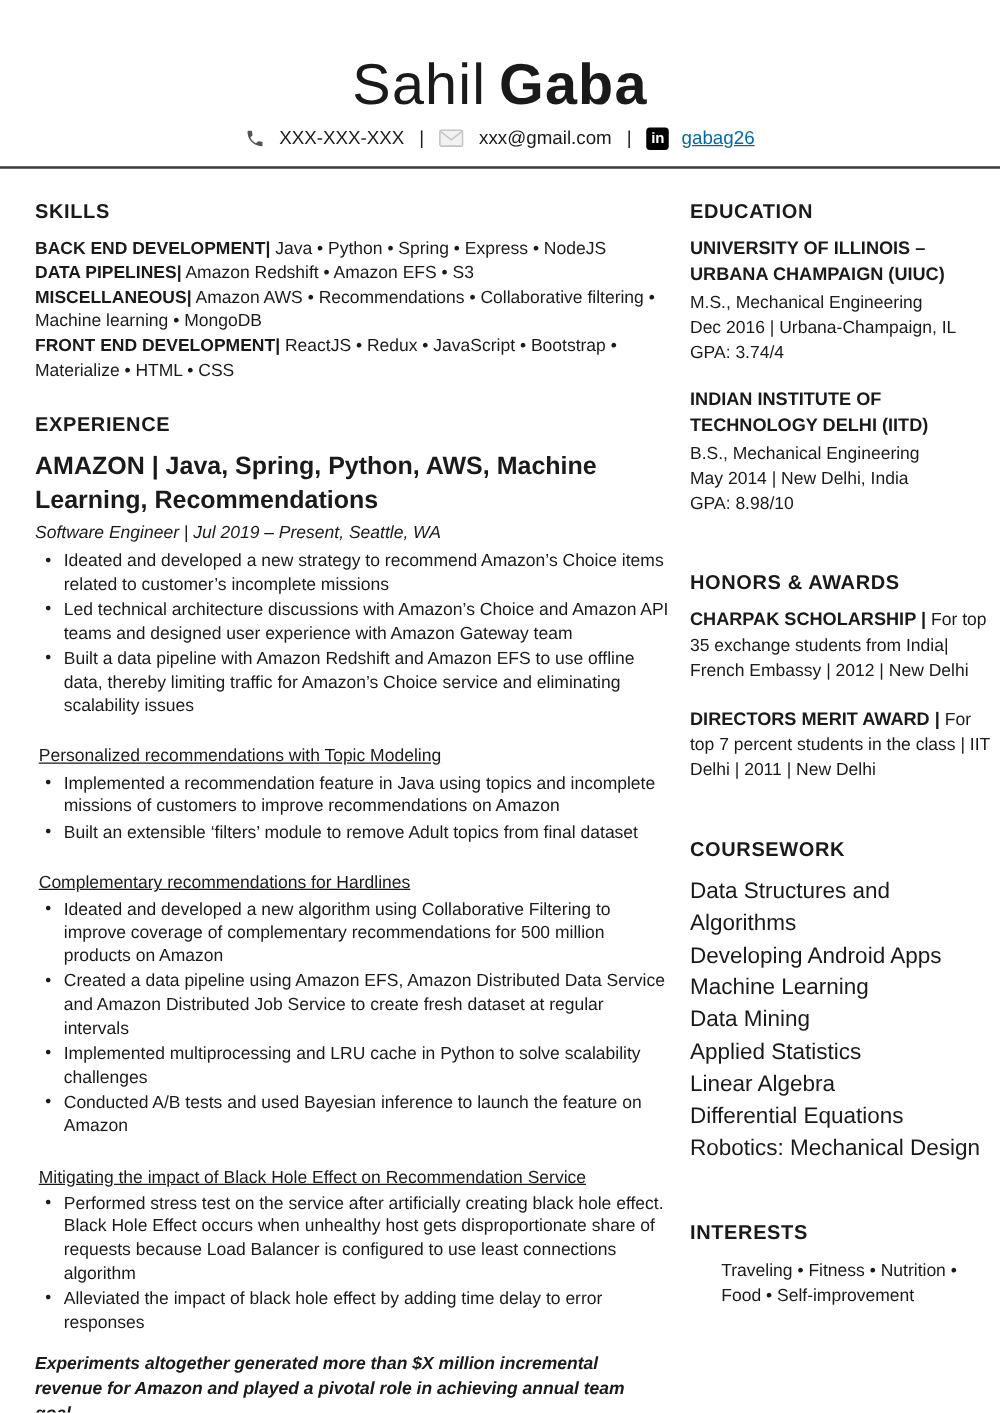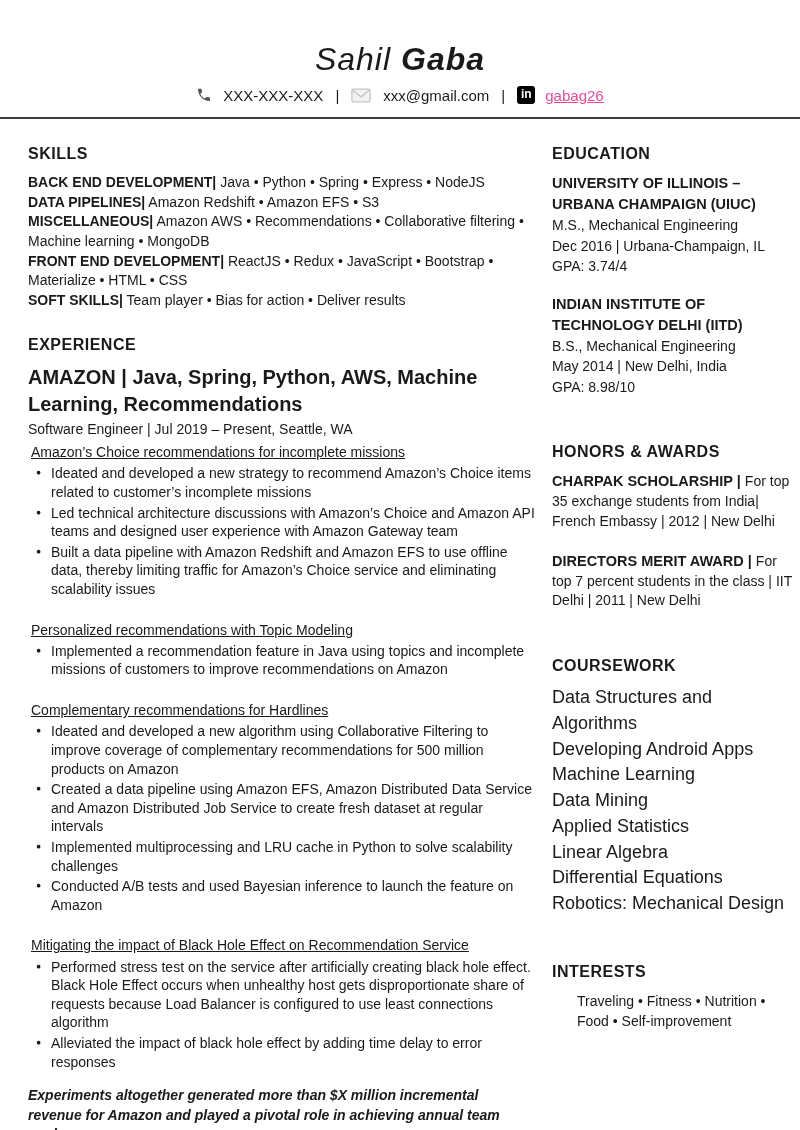--- a/index.html
+++ b/index.html
@@ -6,59 +6,59 @@
   html, body { width: 800px; }
   body {
     height: 1130px;
     background: #ffffff;
     color: #1a1a1a;
     font-family: "Liberation Sans", sans-serif;
     overflow: hidden;
   }
   
   .header { text-align: center; padding-top: 42px; }
-  .name { font-size: 32px; line-height: 1.1; letter-spacing: 1px; font-style: italic; }
+  .name { font-size: 46px; line-height: 1.1; letter-spacing: 1px; }
   .name .first { font-weight: 400; }
   .name .last  { font-weight: 700; margin-left: 10px; }
   .contact {
     margin-top: 9px;
     font-size: 15px;
     display: flex; justify-content: center; align-items: center;
     gap: 10px;
   }
   .contact .sep { color: #1a1a1a; padding: 0 2px; }
   .phone-svg { width: 16px; height: 16px; fill: #555; margin-right: 1px; }
   .mail-svg  { width: 20px; height: 15px; margin-right: 2px; }
   .li-badge {
     width: 18px; height: 18px; background: #000; border-radius: 3px;
     color: #fff; font-weight: 700; font-size: 12px;
     display: inline-flex; align-items: center; justify-content: center;
     line-height: 1; padding-bottom: 2px;
   }
-  .link { color: #ec4899; }
+  .link { color: #0369a1; }
   .rule { border: none; border-top: 2px solid #3c3c3c; margin-top: 13px; }
 
   
   .content { display: flex; padding: 0 8px 0 28px; gap: 16px; }
   .col-left  { width: 508px; }
   .col-right { width: 240px; }
 
   h2.section {
     font-size: 16px; font-weight: 700; letter-spacing: 0.5px;
     margin: 26px 0 10px 0;
   }
   .col-right h2.mt-lg { margin-top: 46px; }
 
   
   .skill-line { font-size: 14px; line-height: 1.4; }
   .skill-line b { font-weight: 700; }
 
   
   .company-line { font-size: 20px; font-weight: 700; margin-top: 2px; line-height: 1.35; }
-  .role-line { font-size: 14px; line-height: 1.35; margin: 2px 0 4px 0; }
+  .role-line { font-size: 14px; line-height: 1.35; margin: 2px 0 4px 0; font-style: italic; }
   .project { margin-top: 22px; }
   .project-heading {
     font-size: 14px; text-decoration: underline;
     margin: 0 0 3px 3px; line-height: 1.3;
   }
   ul.bullets { list-style: none; padding-left: 23px; }
   ul.bullets li {
     font-size: 14px; line-height: 1.33; position: relative; margin-bottom: 2px;
   }
   ul.bullets li::before {
@@ -105,41 +105,40 @@
 <div class="content">
 
   <div class="col-left">
 
     <h2 class="section">SKILLS</h2>
     <div>
       <div class="skill-line"><b>BACK END DEVELOPMENT</b><b>|</b> <span>Java • Python • Spring • Express • NodeJS</span></div>
       <div class="skill-line"><b>DATA PIPELINES</b><b>|</b> <span>Amazon Redshift • Amazon EFS • S3</span></div>
       <div class="skill-line"><b>MISCELLANEOUS</b><b>|</b> <span>Amazon AWS • Recommendations • Collaborative filtering • Machine learning • MongoDB</span></div>
       <div class="skill-line"><b>FRONT END DEVELOPMENT</b><b>|</b> <span>ReactJS • Redux • JavaScript • Bootstrap • Materialize • HTML • CSS</span></div>
-      <div class="skill-line"><b>SOFT SKILLS</b><b>|</b> <span>Team player • Bias for action • Deliver results</span></div>
     </div>
 
     <h2 class="section">EXPERIENCE</h2>
 
     <div class="company-line">AMAZON | Java, Spring, Python, AWS, Machine Learning, Recommendations</div>
     <div class="role-line">Software Engineer | Jul 2019 – Present, Seattle, WA</div>
 
     <div class="project" style="margin-top:4px;">
-      <div class="project-heading">Amazon’s Choice recommendations for incomplete missions</div>
       <ul class="bullets">
         <li>Ideated and developed a new strategy to recommend Amazon’s Choice items related to customer’s incomplete missions</li>
         <li>Led technical architecture discussions with Amazon’s Choice and Amazon API teams and designed user experience with Amazon Gateway team</li>
         <li>Built a data pipeline with Amazon Redshift and Amazon EFS to use offline data, thereby limiting traffic for Amazon’s Choice service and eliminating scalability issues</li>
       </ul>
     </div>
 
     <div class="project">
       <div class="project-heading">Personalized recommendations with Topic Modeling</div>
       <ul class="bullets">
         <li>Implemented a recommendation feature in Java using topics and incomplete missions of customers to improve recommendations on Amazon</li>
+        <li>Built an extensible ‘filters’ module to remove Adult topics from final dataset</li>
       </ul>
     </div>
 
     <div class="project">
       <div class="project-heading">Complementary recommendations for Hardlines</div>
       <ul class="bullets">
         <li>Ideated and developed a new algorithm using Collaborative Filtering to improve coverage of complementary recommendations for 500 million products on Amazon</li>
         <li>Created a data pipeline using Amazon EFS, Amazon Distributed Data Service and Amazon Distributed Job Service to create fresh dataset at regular intervals</li>
         <li>Implemented multiprocessing and LRU cache in Python to solve scalability challenges</li>
         <li>Conducted A/B tests and used Bayesian inference to launch the feature on Amazon</li>

